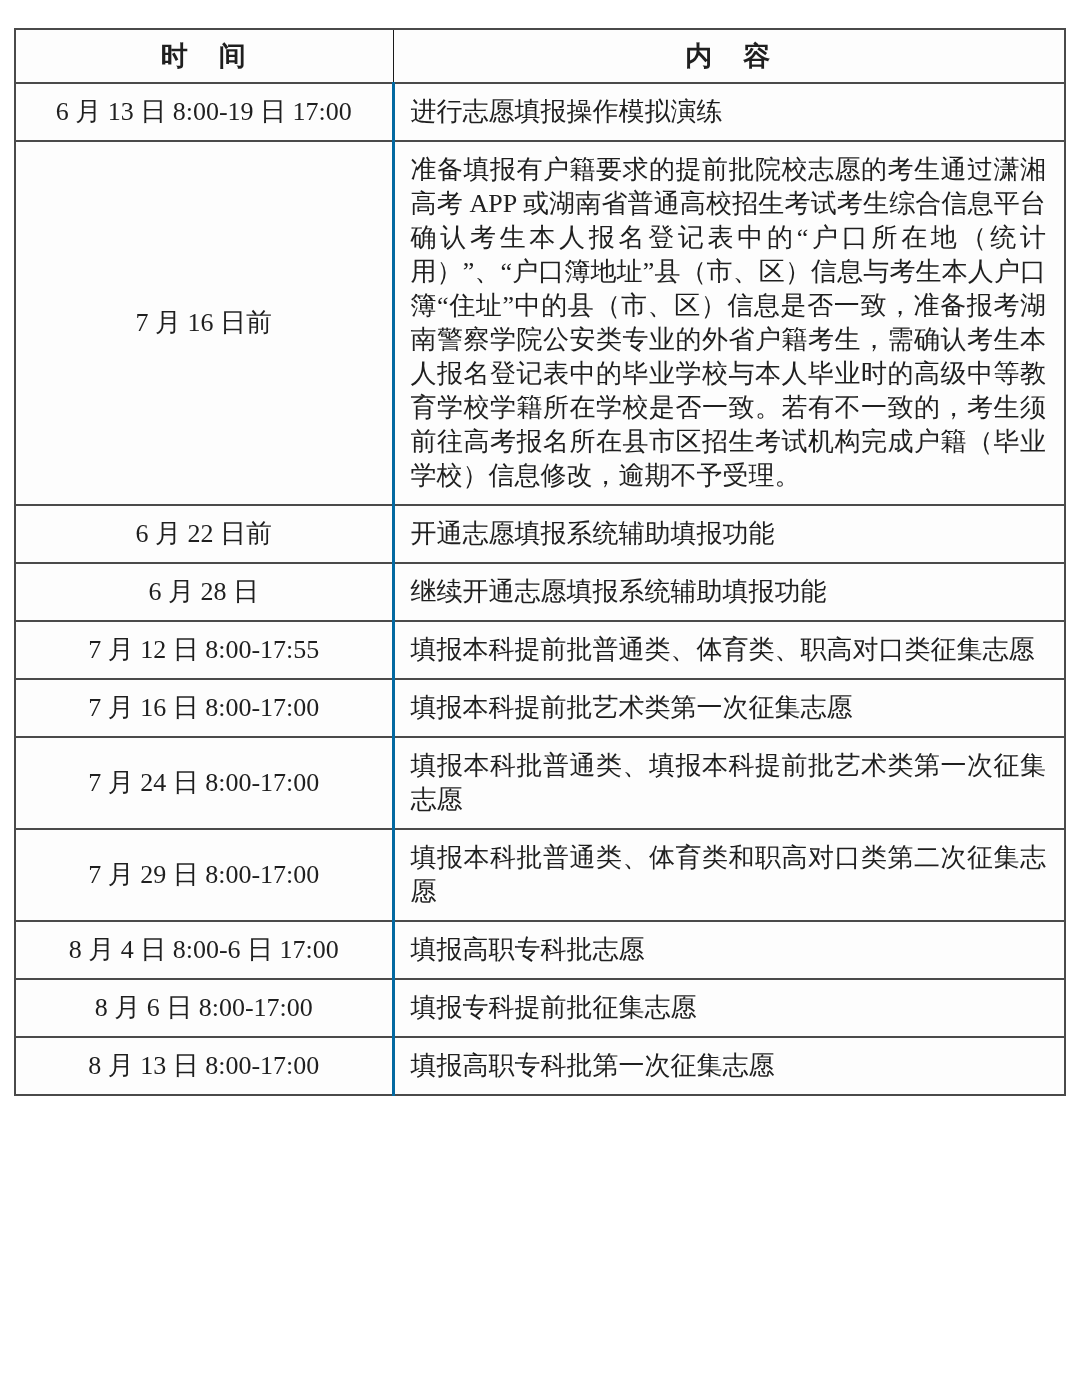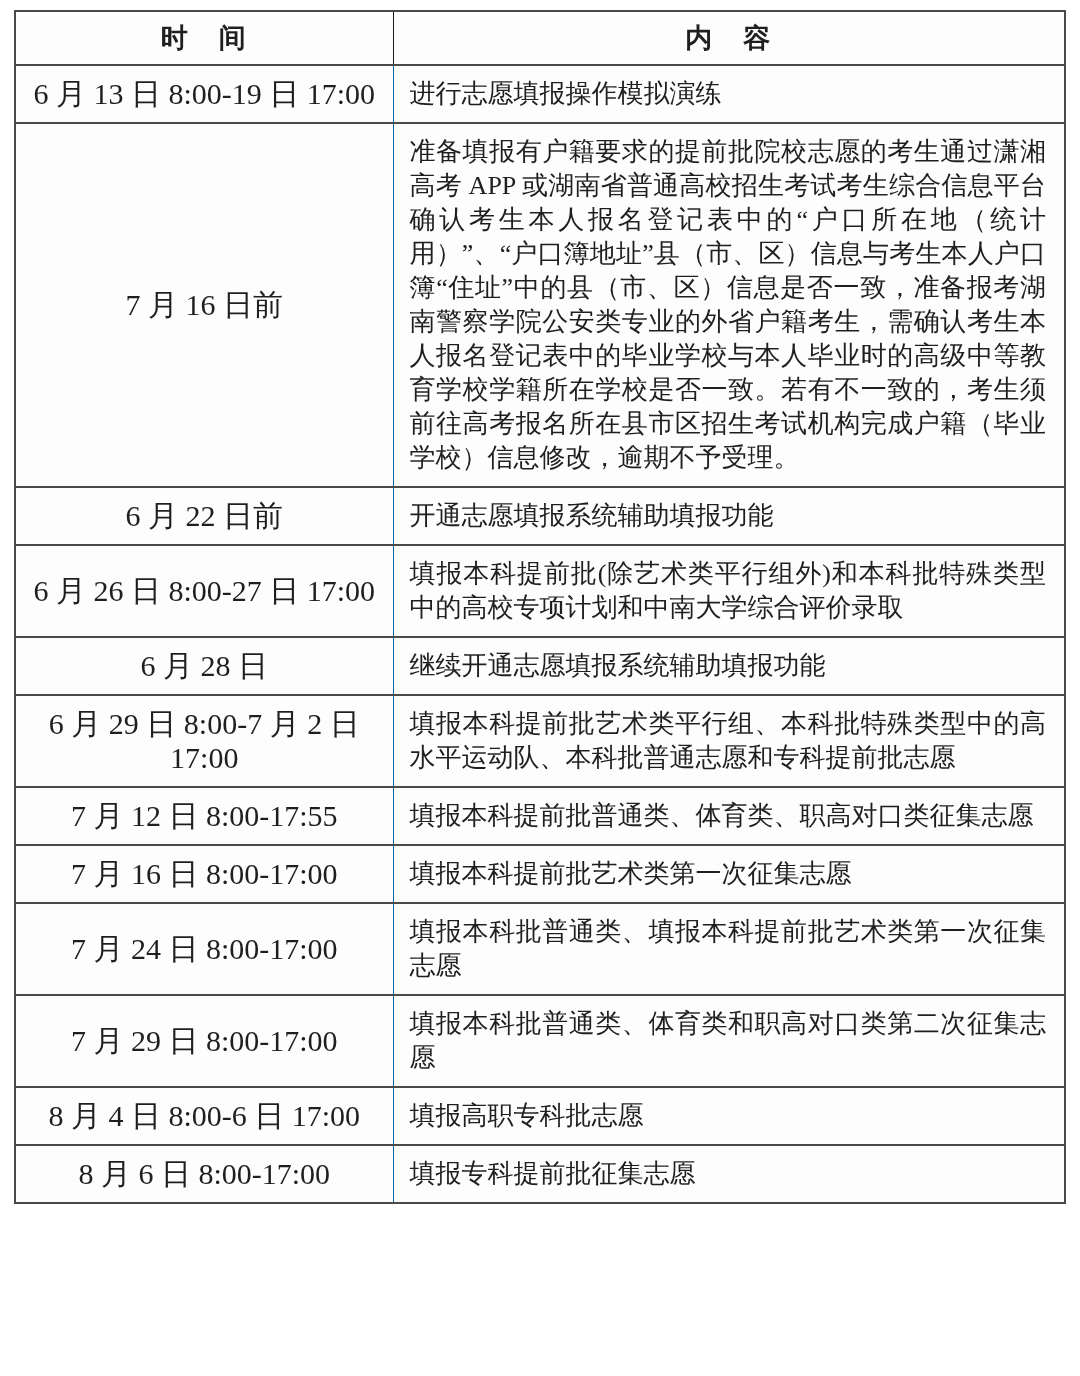--- a/index.html
+++ b/index.html
@@ -11,21 +11,21 @@
     overflow: hidden;
   }
   body {
     font-family: "Liberation Serif", "DejaVu Serif", serif;
     color: #1f1f1f;
   }
   .page {
     box-sizing: border-box;
     width: 1080px;
     height: 1376px;
-    padding: 10px 14px 14px 14px;
+    padding: 28px 14px 14px 14px;
   }
   table.schedule {
     width: 100%;
     border-collapse: collapse;
     table-layout: fixed;
     border: 2px solid #4a4a4a;
     background: #fdfdfd;
   }
   col.col-time { width: 36%; }
   col.col-content { width: 64%; }
@@ -41,24 +41,24 @@
     text-align: center;
     padding: 9px 8px;
     line-height: 34px;
     letter-spacing: 2px;
   }
   th.time-header {
     border-right: 1px solid #1a1a1a;
   }
   td.time-cell {
     text-align: center;
-    font-size: 30px;
+    font-size: 26px;
     line-height: 34px;
     padding: 11px 8px;
-    border-right: 1px solid #0369a1;
+    border-right: 3px solid #0369a1;
   }
   td.content-cell {
     text-align: justify;
     text-justify: inter-ideograph;
     font-size: 26px;
     line-height: 34px;
     padding: 11px 18px 11px 16px;
   }
 </style>
 </head>
@@ -83,30 +83,22 @@
         </tr>
         <tr>
           <td class="time-cell">7 月 16 日前</td>
           <td class="content-cell">准备填报有户籍要求的提前批院校志愿的考生通过潇湘高考 APP 或湖南省普通高校招生考试考生综合信息平台确认考生本人报名登记表中的“户口所在地（统计用）”、“户口簿地址”县（市、区）信息与考生本人户口簿“住址”中的县（市、区）信息是否一致，准备报考湖南警察学院公安类专业的外省户籍考生，需确认考生本人报名登记表中的毕业学校与本人毕业时的高级中等教育学校学籍所在学校是否一致。若有不一致的，考生须前往高考报名所在县市区招生考试机构完成户籍（毕业学校）信息修改，逾期不予受理。</td>
         </tr>
         <tr>
           <td class="time-cell">6 月 22 日前</td>
           <td class="content-cell">开通志愿填报系统辅助填报功能</td>
         </tr>
         <tr>
-          <td class="time-cell">6 月 26 日 8:00-27 日 17:00</td>
-          <td class="content-cell">填报本科提前批(除艺术类平行组外)和本科批特殊类型中的高校专项计划和中南大学综合评价录取</td>
-        </tr>
-        <tr>
           <td class="time-cell">6 月 28 日</td>
           <td class="content-cell">继续开通志愿填报系统辅助填报功能</td>
-        </tr>
-        <tr>
-          <td class="time-cell">6 月 29 日 8:00-7 月 2 日 17:00</td>
-          <td class="content-cell">填报本科提前批艺术类平行组、本科批特殊类型中的高水平运动队、本科批普通志愿和专科提前批志愿</td>
         </tr>
         <tr>
           <td class="time-cell">7 月 12 日 8:00-17:55</td>
           <td class="content-cell">填报本科提前批普通类、体育类、职高对口类征集志愿</td>
         </tr>
         <tr>
           <td class="time-cell">7 月 16 日 8:00-17:00</td>
           <td class="content-cell">填报本科提前批艺术类第一次征集志愿</td>
         </tr>
         <tr>
@@ -118,15 +110,19 @@
           <td class="content-cell">填报本科批普通类、体育类和职高对口类第二次征集志愿</td>
         </tr>
         <tr>
           <td class="time-cell">8 月 4 日 8:00-6 日 17:00</td>
           <td class="content-cell">填报高职专科批志愿</td>
         </tr>
         <tr>
           <td class="time-cell">8 月 6 日 8:00-17:00</td>
           <td class="content-cell">填报专科提前批征集志愿</td>
         </tr>
+        <tr>
+          <td class="time-cell">8 月 13 日 8:00-17:00</td>
+          <td class="content-cell">填报高职专科批第一次征集志愿</td>
+        </tr>
       </tbody>
   </table>
 </div>
 
 </body></html>

